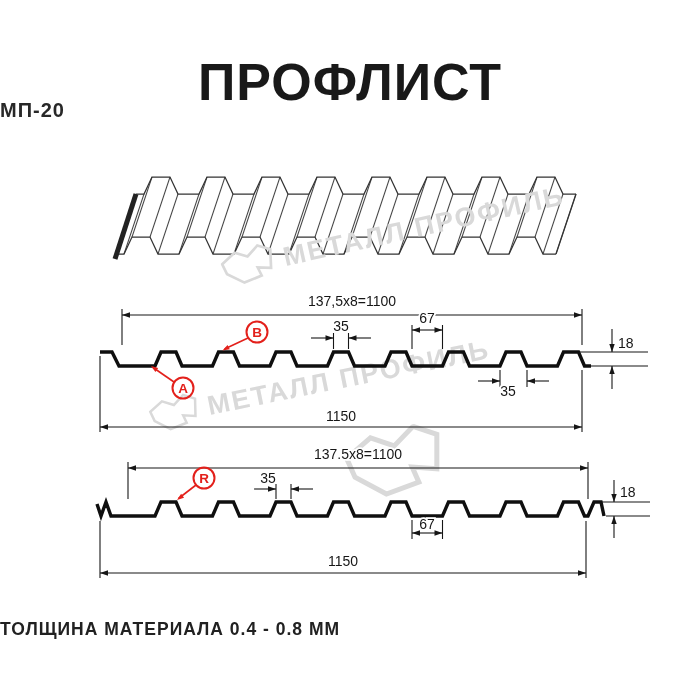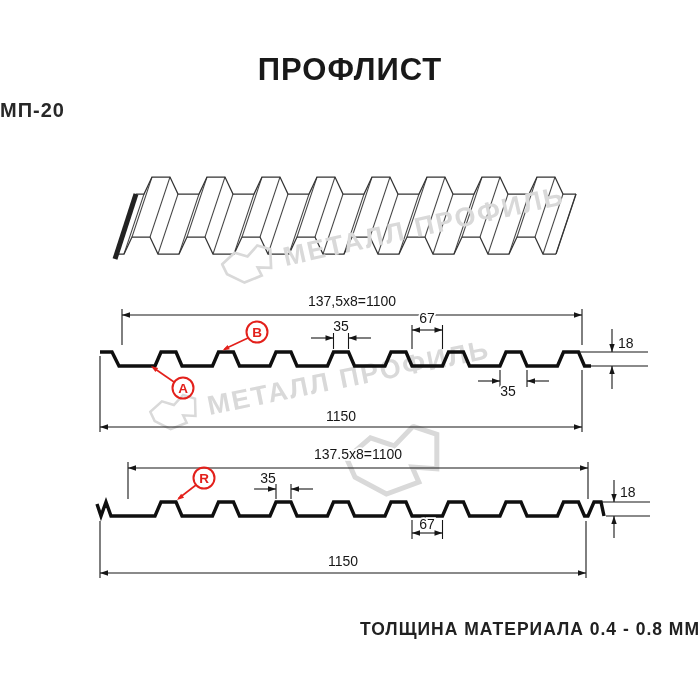--- a/index.html
+++ b/index.html
@@ -1,22 +1,22 @@
 <!DOCTYPE html>
 <html style="--red: #e3201b; --wmc: #d9d9d9;"><head>
 <meta charset="utf-8">
 <style>
   html,body{margin:0;padding:0;background:#fff;}
   .page{position:relative;width:700px;height:700px;background:#ffffff;overflow:hidden;
         font-family:"Liberation Sans",sans-serif;}
   .title{position:absolute;top:52px;left:0;width:100%;text-align:center;margin:0;
-         font-size:31px;font-weight:bold;letter-spacing:1px;color:#191919;}
+         font-size:52px;font-weight:bold;letter-spacing:1px;color:#191919;}
   .subtitle{position:absolute;top:99px;left:0;width:100%;
             font-size:20px;font-weight:bold;letter-spacing:1px;color:#282828;}
-  .footer{position:absolute;top:619px;left:0;width:100%;text-align:right;
+  .footer{position:absolute;top:619px;left:0;width:100%;text-align:left;
           font-size:17.5px;font-weight:bold;letter-spacing:1px;color:#212121;z-index:4;}
   svg{display:block;}
   #persp{position:absolute;left:0;top:162px;z-index:1;}
   .wm{position:absolute;display:flex;align-items:center;gap:9px;z-index:2;
       transform-origin:0 50%;color:var(--wmc);}
   .wm-text{font-size:27px;font-weight:bold;letter-spacing:2px;white-space:nowrap;}
   .wm-logo{flex:0 0 auto;}
   .wm-logo path, #wm3 path{stroke:var(--wmc);fill:none;stroke-width:5;stroke-linejoin:miter;}
   #wm1{left:222px;top:252px;transform:rotate(-12.5deg);}
   #wm2{left:150px;top:400px;transform:rotate(-11.5deg);}

